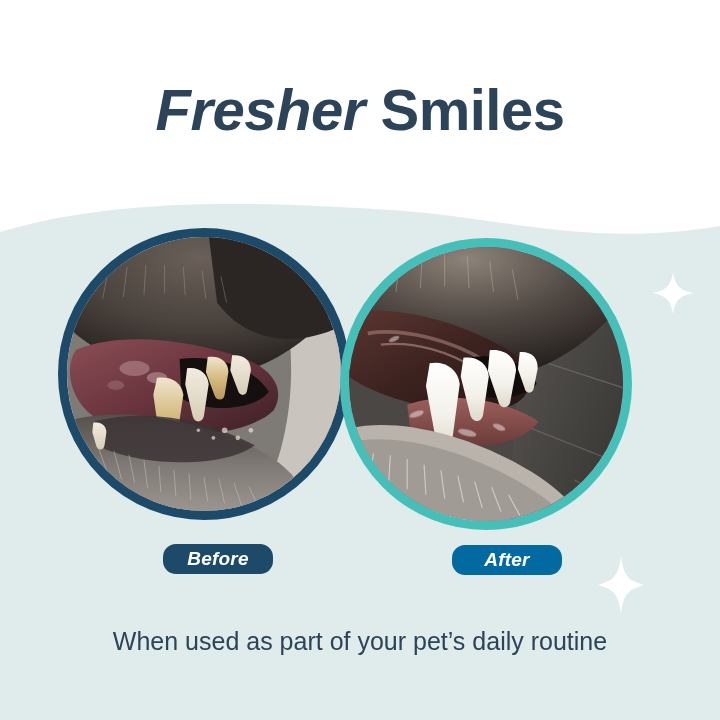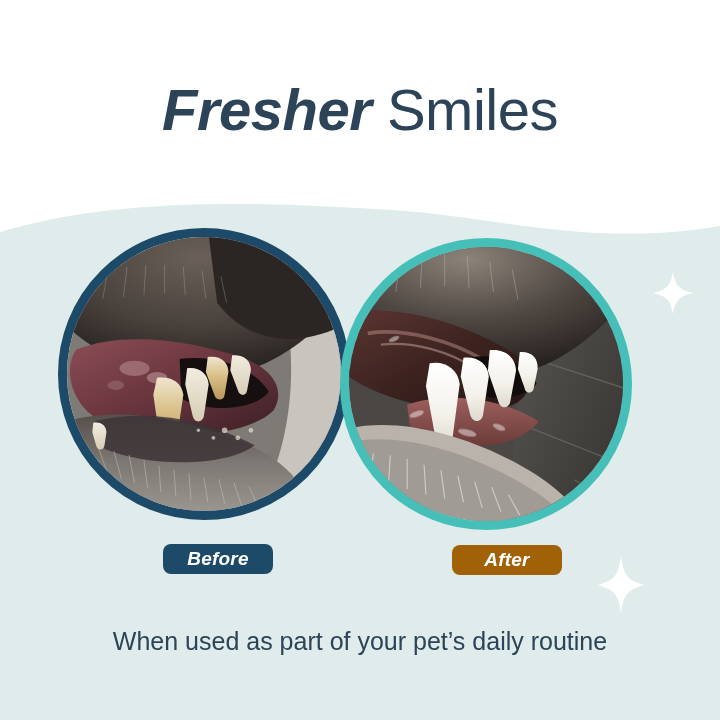--- a/index.html
+++ b/index.html
@@ -38,21 +38,21 @@
     white-space: nowrap;
     color: #2c4358;
     font-size: 58px;
     letter-spacing: -0.5px;
   }
   .headline .word-light {
     font-style: italic;
     font-weight: 700;
   }
   .headline .word-bold {
-    font-weight: 400;
+    font-weight: 700;
     font-style: normal;
   }
 
   
   .compare-area {
     position: absolute;
     left: 0;
     top: 0;
     width: 720px;
     height: 720px;
@@ -85,39 +85,39 @@
     z-index: 3;
   }
 
   
   .badge {
     position: absolute;
     display: flex;
     align-items: center;
     justify-content: center;
     height: 30px;
-    border-radius: 8px;
+    border-radius: 13px;
     color: #ffffff;
     font-size: 19px;
     font-weight: 700;
     font-style: italic;
     letter-spacing: 0.2px;
     z-index: 5;
   }
   #badge-before {
     left: 163px;
     top: 544px;
     width: 110px;
     background: #1d4a68;
   }
   #badge-after {
     left: 452px;
     top: 545px;
     width: 110px;
-    background: #a16207;
+    background: #0369a1;
   }
 
   
   .sparkle {
     position: absolute;
     z-index: 4;
   }
   #sparkle-top-right { left: 653px; top: 272px; width: 40px; height: 42px; }
   #sparkle-bottom-right { left: 598px; top: 556px; width: 46px; height: 58px; }
 

